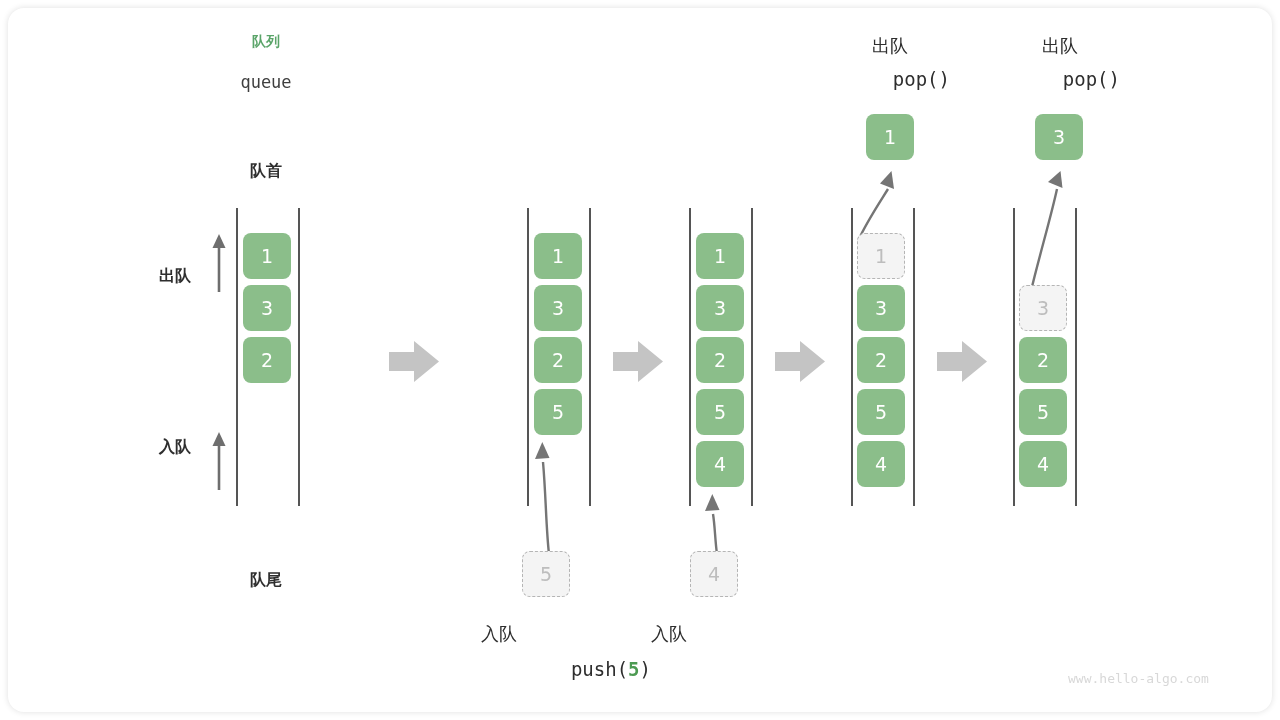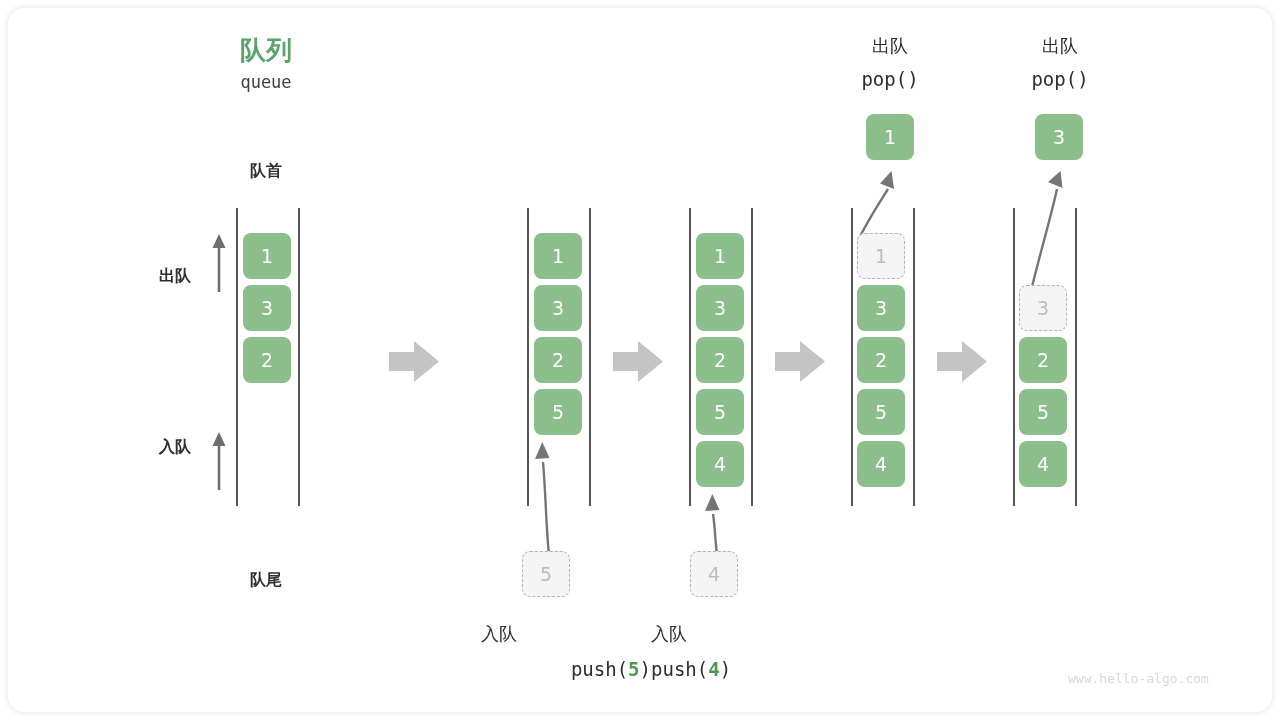--- a/index.html
+++ b/index.html
@@ -26,21 +26,21 @@
     box-shadow: 0 0 6px rgba(0,0,0,0.13);
     box-sizing: border-box;
   }
 
   
   .abs { position: absolute; }
 
   
   .title-cn {
     font-weight: bold;
-    font-size: 26px;
+    font-size: 14px;
     color: #5AA469;
     text-align: center;
     white-space: nowrap;
     font-family: Liberation Mono, monospace;
   }
   .title-en {
     font-family: "DejaVu Sans Mono", "Liberation Mono", monospace;
     font-size: 17px;
     color: #3F3F3F;
     text-align: center;
@@ -56,21 +56,21 @@
   .op-cn {
     font-size: 18px;
     color: #2E2E2E;
     text-align: center;
     white-space: nowrap;
   }
   .op-code {
     font-family: "DejaVu Sans Mono", "Liberation Mono", monospace;
     font-size: 19px;
     color: #2E2E2E;
-    text-align: center;
+    text-align: right;
     white-space: nowrap;
   }
   .op-code .hl { color: #4C9A52; font-weight: bold; }
 
   
   .rail {
     position: absolute;
     width: 1.6px;
     background: #555555;
   }
@@ -170,21 +170,20 @@
   <div class="cell" style="left:696px; top:337px;">2</div>
   <div class="cell" style="left:696px; top:389px;">5</div>
   <div class="cell" style="left:696px; top:441px;">4</div>
 
   <svg class="abs" style="left:690px; top:488px;" width="60" height="68">
     <path d="M 27 66 C 25 52, 25 38, 23 26" stroke="#757575" stroke-width="2.4" fill="none"></path>
     <polygon points="22.3,6 15,23 29.5,22" fill="#757575"></polygon>
   </svg>
   <div class="cell ghost" style="left:690px; top:551px;">4</div>
   <div class="abs op-cn" style="left:651px; top:622px; width:130px; text-align:left;">入队</div>
-  <div class="abs op-code" style="left:651px; top:658px; width:170px; text-align:left;"><span>push(</span><span class="hl">4</span><span>)</span></div>
 
   <svg class="connector" style="left:775px; top:341px;" width="52" height="42">
     <polygon points="0,11 25,11 25,0 50,20.5 25,41 25,30 0,30" fill="#C4C4C4"></polygon>
   </svg>
 
   <div class="abs op-cn" style="left:830px; top:34px; width:120px;">出队</div>
   <div class="abs op-code" style="left:830px; top:68px; width:120px;">pop()</div>
   <div class="cell" style="left:866px; top:114px;">1</div>
   <svg class="abs" style="left:838px; top:165px;" width="70" height="78">
     <path d="M 20 76 C 28 58, 40 40, 50 24" stroke="#757575" stroke-width="2.4" fill="none"></path>

